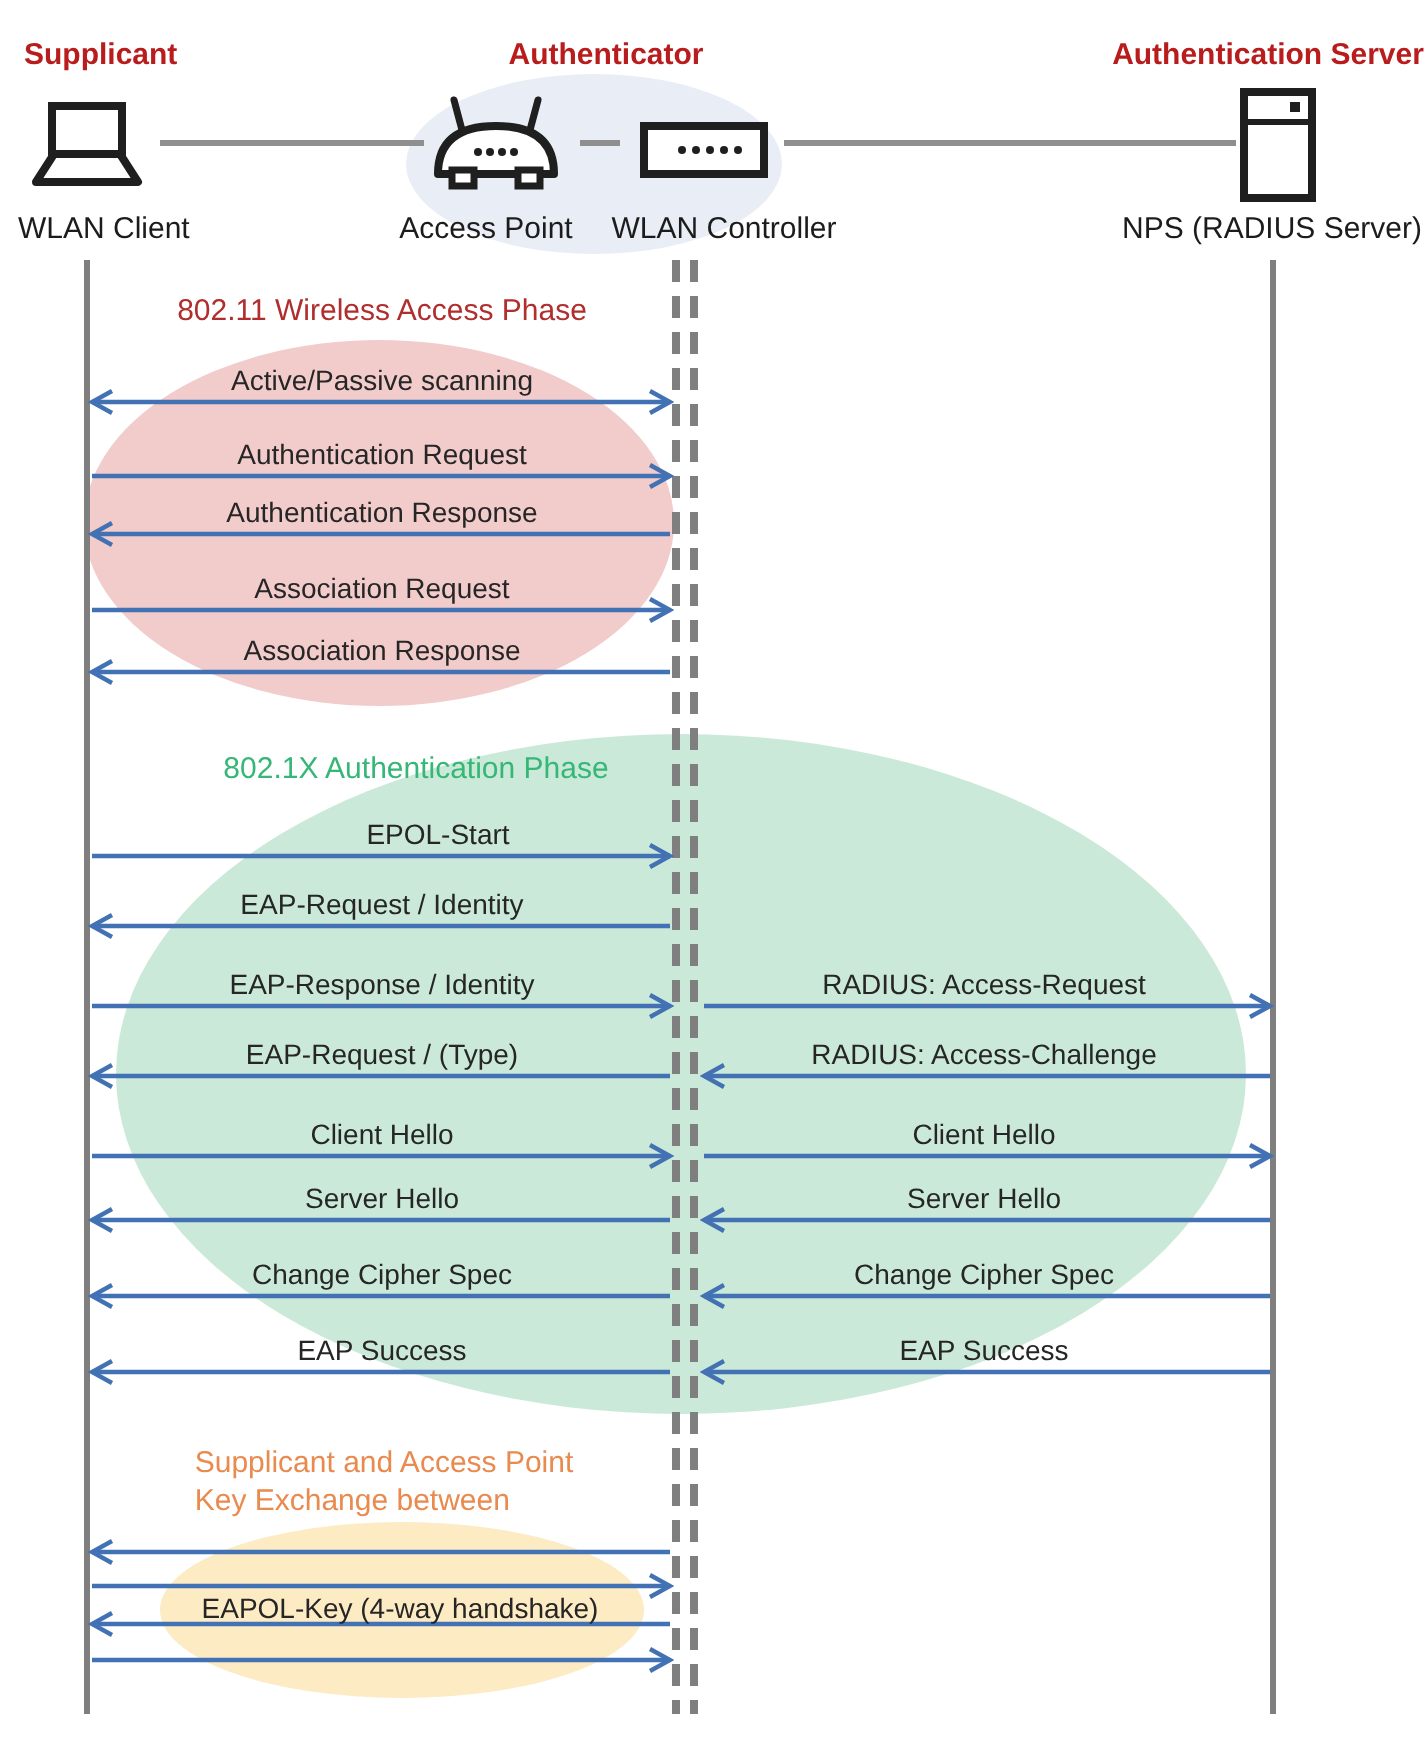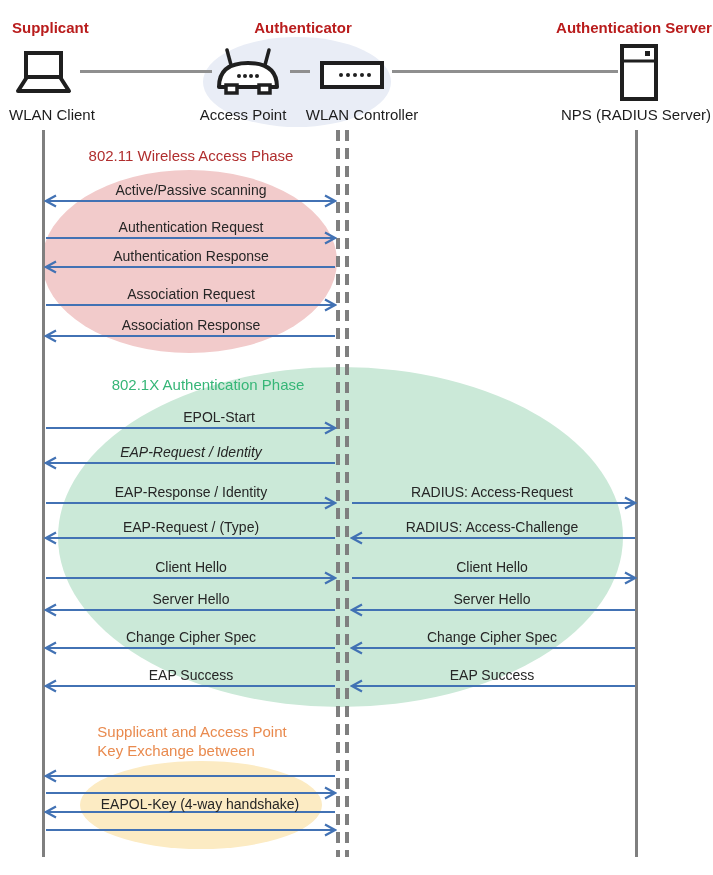--- a/index.html
+++ b/index.html
@@ -84,21 +84,21 @@
     <div>Supplicant and Access Point</div>
     <div>Key Exchange between</div>
   </div>
 
   <span class="msg-label" style="left:191px;top:182px;">Active/Passive scanning</span>
   <span class="msg-label" style="left:191px;top:219px;">Authentication Request</span>
   <span class="msg-label" style="left:191px;top:248px;">Authentication Response</span>
   <span class="msg-label" style="left:191px;top:286px;">Association Request</span>
   <span class="msg-label" style="left:191px;top:317px;">Association Response</span>
   <span class="msg-label" style="left:191px;top:409px;margin-left:28px;">EPOL-Start</span>
-  <span class="msg-label" style="left:191px;top:444px;font-style:italic;">EAP-Request / Identity</span>
+  <span class="msg-label" style="left:191px;top:444px;">EAP-Request / Identity</span>
   <span class="msg-label" style="left:191px;top:484px;">EAP-Response / Identity</span>
   <span class="msg-label" style="left:191px;top:519px;">EAP-Request / (Type)</span>
   <span class="msg-label" style="left:191px;top:559px;">Client Hello</span>
   <span class="msg-label" style="left:191px;top:591px;">Server Hello</span>
   <span class="msg-label" style="left:191px;top:629px;">Change Cipher Spec</span>
   <span class="msg-label" style="left:191px;top:667px;">EAP Success</span>
   <span class="msg-label" style="left:200px;top:796px;">EAPOL-Key (4-way handshake)</span>
 
   <span class="msg-label" style="left:492px;top:484px;">RADIUS: Access-Request</span>
   <span class="msg-label" style="left:492px;top:519px;">RADIUS: Access-Challenge</span>

